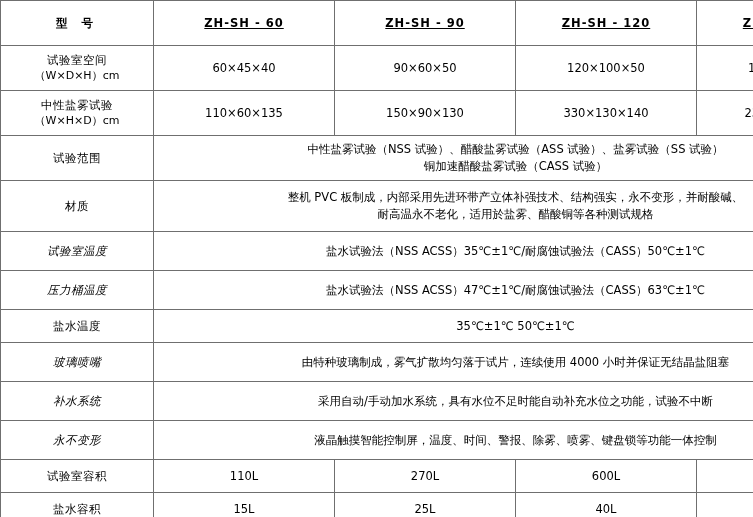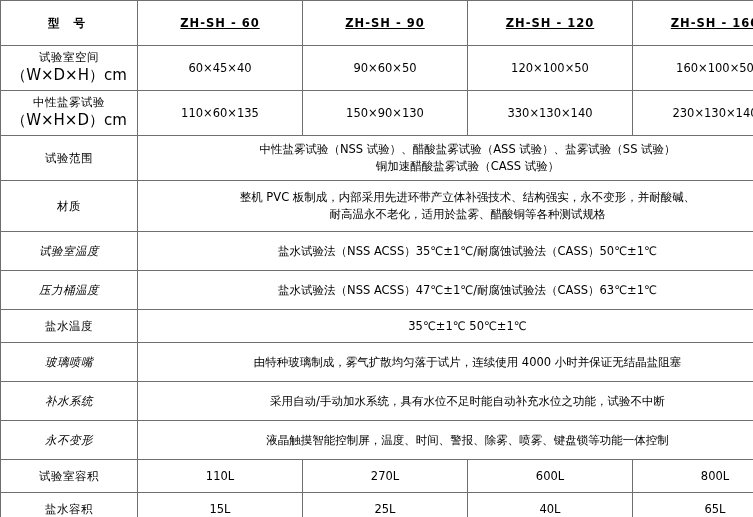--- a/index.html
+++ b/index.html
@@ -12,38 +12,38 @@
     width:753px;height:517px;
     border-collapse:collapse;
     table-layout:fixed;
   }
   #spec-table td{
     border:1px solid #6f6f6f;
     text-align:center;
     vertical-align:middle;
     font-size:11.5px;
     line-height:1.45;
-    padding:2px 4px;
+    padding:2px 12px;
   }
   .col-label{width:128px;}
   .col-model{width:156px;text-decoration:underline;}
   .hdr td{
     font-weight:bold;
     font-size:15px;
     letter-spacing:1px;
     height:40px;
   }
   .hdr .col-label{font-size:15px;letter-spacing:5px;}
   .rowlabel{
     font-size:12.5px;
     font-weight:normal;
     letter-spacing:0.5px;
     line-height:1.5;
   }
-  .rowlabel .sub{font-size:15px;letter-spacing:0;}
+  .rowlabel .sub{font-size:11px;letter-spacing:0;}
   .wide{font-size:12px;}
   .two-line{line-height:1.6;}
   .matrow td{height:46px;}
   .h34{height:34px;font-style:italic;}
   .h28{height:28px;}
   .h40{height:40px;margin-left:44px;}
 </style>
 </head>
 <body>
 

